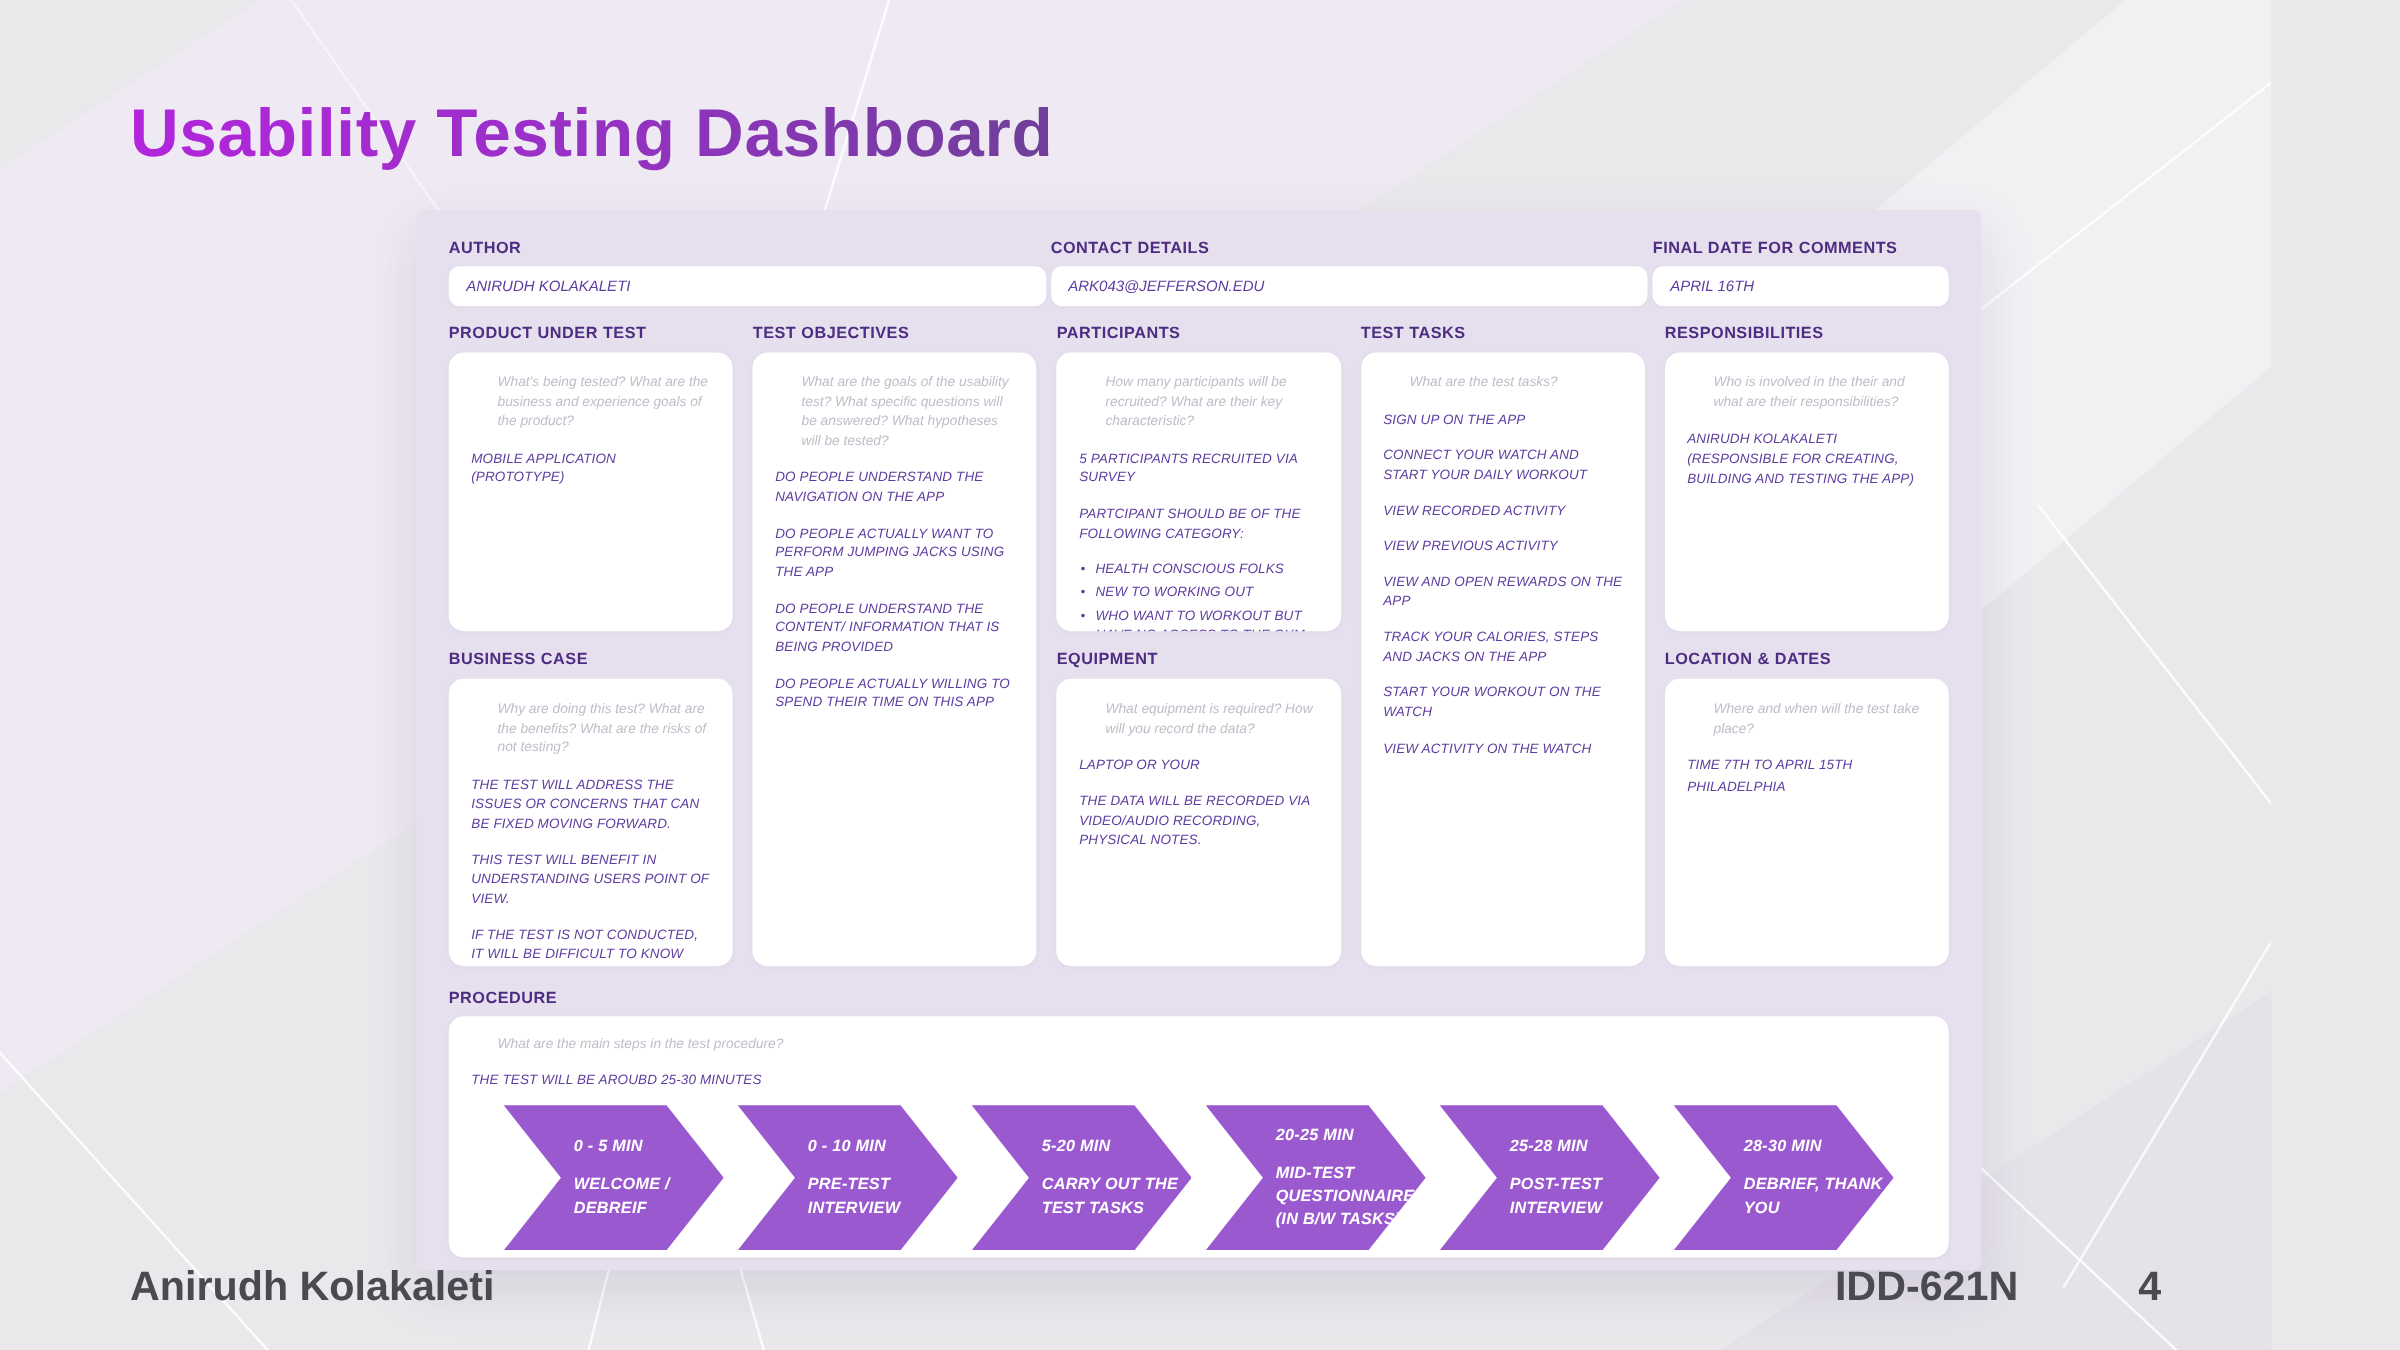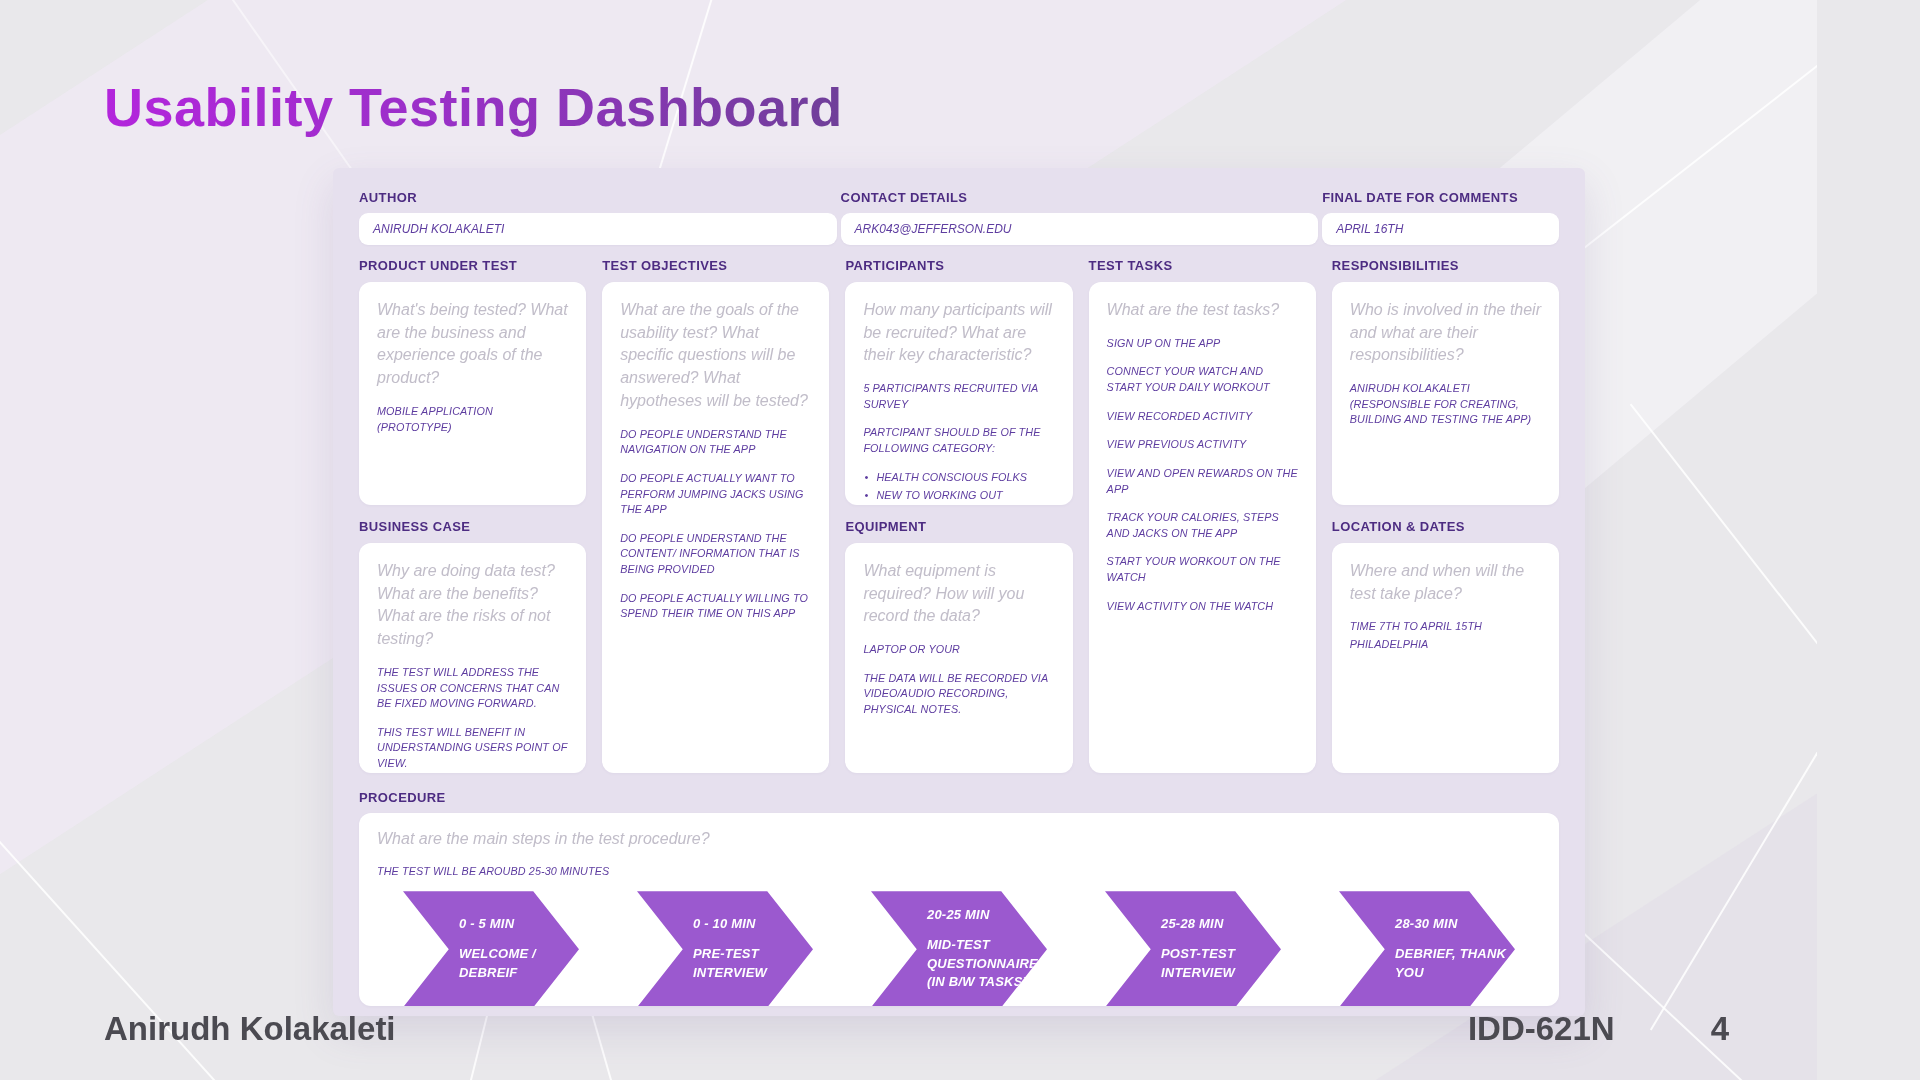--- a/index.html
+++ b/index.html
@@ -42,21 +42,21 @@
           font-size:12px; font-style:italic; color:#5e3da0; box-shadow:0 1px 2px rgba(90,70,130,.05); }
 
   .cols { display:grid; grid-template-columns:repeat(5,1fr); gap:16px; margin-top:13px; }
   .sec-label { margin-bottom:9px; }
   .mt { margin-top:14px; }
   .card { background:#fff; border-radius:12px; padding:17px 18px; overflow:hidden;
           box-shadow:0 1px 3px rgba(90,70,130,.05); }
   .h-top  { height:223px; }
   .h-bot  { height:230px; }
   .h-tall { height:491px; }
-  .ph { font-size:16px; font-style:italic; color:#c1bdc9; line-height:1.42; margin-bottom:14px; }
+  .ph { font-size:11px; font-style:italic; color:#c1bdc9; line-height:1.42; margin-bottom:14px;margin-left:21px; }
   .entry { font-size:10.8px; font-style:italic; color:#5e3da0; line-height:1.45; margin-bottom:13px; letter-spacing:.1px; }
   .entry:last-child { margin-bottom:0; }
   .tight { margin-bottom:2px; }
   ul.blist { list-style:none; margin-top:2px; }
   ul.blist li { position:relative; padding-left:13px; font-size:10.8px; font-style:italic; color:#5e3da0;
                 line-height:1.45; margin-bottom:3px; letter-spacing:.1px; }
   ul.blist li::before { content:"\2022"; position:absolute; left:1px; color:#5e3da0; }
 
   
   .proc-label { margin-top:17px; margin-bottom:8px; }
@@ -116,21 +116,21 @@
     <div class="cols">
 
       <div>
         <div class="lbl sec-label">PRODUCT UNDER TEST</div>
         <div class="card h-top">
           <p class="ph">What's being tested? What are the business and experience goals of the product?</p>
           <p class="entry">MOBILE APPLICATION (PROTOTYPE)</p>
         </div>
         <div class="lbl sec-label mt">BUSINESS CASE</div>
         <div class="card h-bot">
-          <p class="ph">Why are doing data test? What are the benefits? What are the risks of not testing?</p>
+          <p class="ph">Why are doing this test? What are the benefits? What are the risks of not testing?</p>
           <p class="entry">THE TEST WILL ADDRESS THE ISSUES OR CONCERNS THAT CAN BE FIXED MOVING FORWARD.</p>
           <p class="entry">THIS TEST WILL BENEFIT IN UNDERSTANDING USERS POINT OF VIEW.</p>
           <p class="entry">IF THE TEST IS NOT CONDUCTED, IT WILL BE DIFFICULT TO KNOW WHAT THE USER ACTUALLY WANTS.</p>
         </div>
       </div>
 
       <div>
         <div class="lbl sec-label">TEST OBJECTIVES</div>
         <div class="card h-tall">
           <p class="ph">What are the goals of the usability test? What specific questions will be answered? What hypotheses will be tested?</p>
@@ -199,20 +199,24 @@
       <div class="arrows">
         <div class="arrow">
           <span class="time">0 - 5 MIN</span>
           <span class="step">WELCOME / DEBREIF</span>
         </div>
         <div class="arrow">
           <span class="time">0 - 10 MIN</span>
           <span class="step">PRE-TEST INTERVIEW</span>
         </div>
         <div class="arrow">
+          <span class="time">5-20 MIN</span>
+          <span class="step">CARRY OUT THE TEST TASKS</span>
+        </div>
+        <div class="arrow">
           <span class="time">20-25 MIN</span>
           <span class="step">MID-TEST QUESTIONNAIRE (IN B/W TASKS)</span>
         </div>
         <div class="arrow">
           <span class="time">25-28 MIN</span>
           <span class="step">POST-TEST INTERVIEW</span>
         </div>
         <div class="arrow">
           <span class="time">28-30 MIN</span>
           <span class="step">DEBRIEF, THANK YOU</span>

